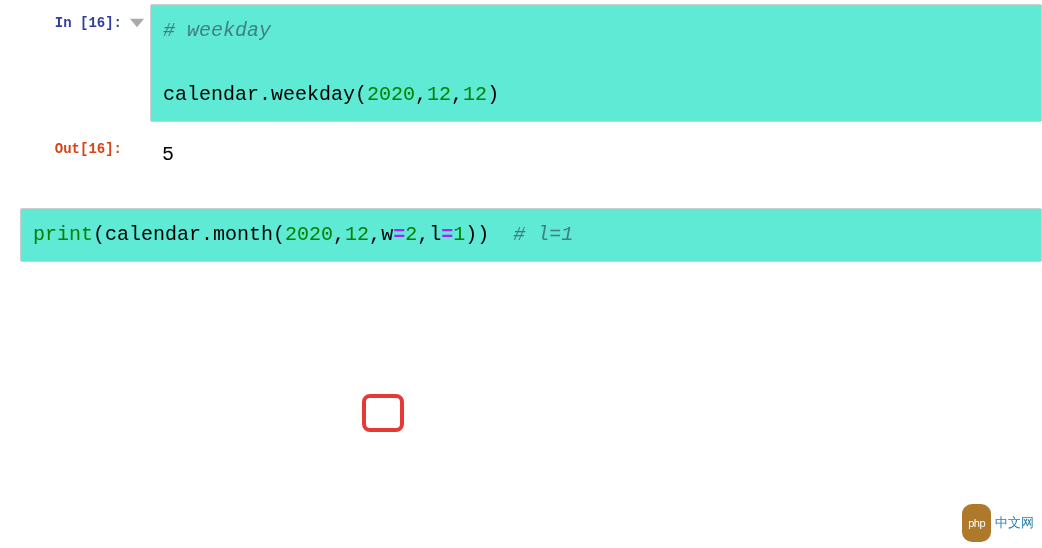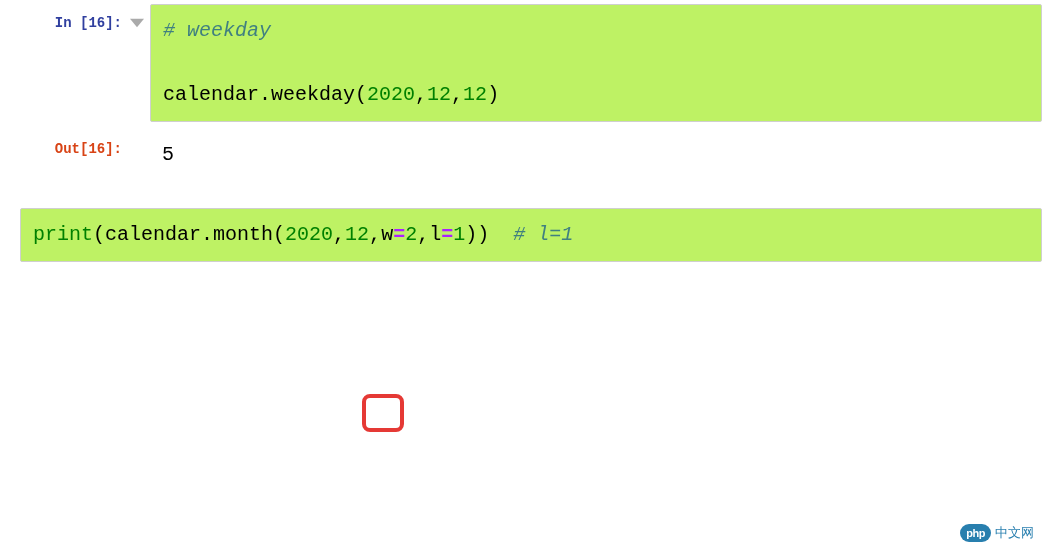--- a/index.html
+++ b/index.html
@@ -30,21 +30,21 @@
     .collapser {
       width: 20px;
       padding-top: 12px;
       flex-shrink: 0;
       color: #888;
       font-size: 12px;
     }
     .collapser svg { width: 14px; height: 14px; }
     .input-area {
       flex: 1;
-      background: #bef264;
+      background: #5eead4;
       border: 1px solid #cfcfcf;
       border-radius: 2px;
       padding: 10px 12px;
       font-family: Menlo, Monaco, "Courier New", monospace;
       font-size: 20px;
       line-height: 1.6;
       white-space: pre;
       overflow: hidden;
     }
     .output-area {
@@ -79,26 +79,26 @@
     .watermark {
       position: absolute;
       right: 8px;
       bottom: 6px;
       display: flex;
       align-items: center;
       gap: 4px;
       opacity: 0.85;
     }
     .wm-badge {
-      background: #0369a1;
+      background: #a16207;
       color: #fff;
       font-family: Arial, sans-serif;
-      font-weight: bold;
+      font-weight: normal;
       font-size: 11px;
-      padding: 3px 6px;
+      padding: 13px 6px;
       border-radius: 10px;
       letter-spacing: -0.5px;
     }
     .wm-text {
       font-family: Liberation Sans, sans-serif;
       font-size: 13px;
       color: #0369a1;
       text-align: right;
     }
   </style>

